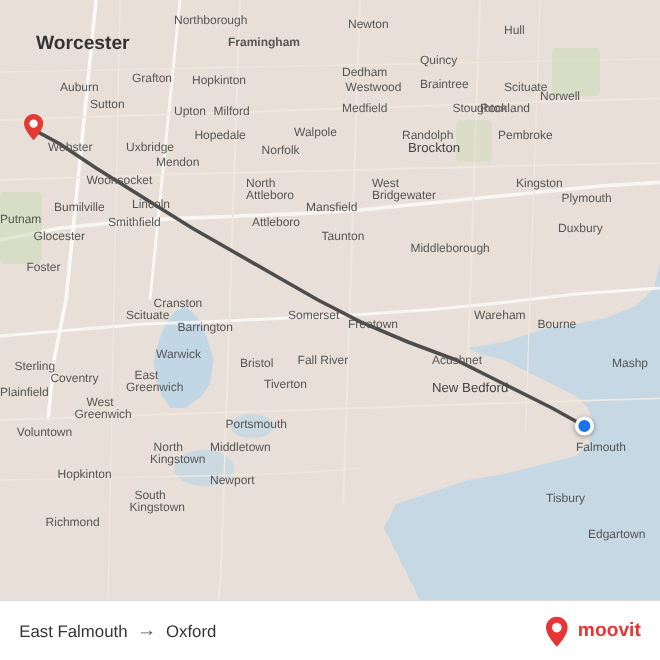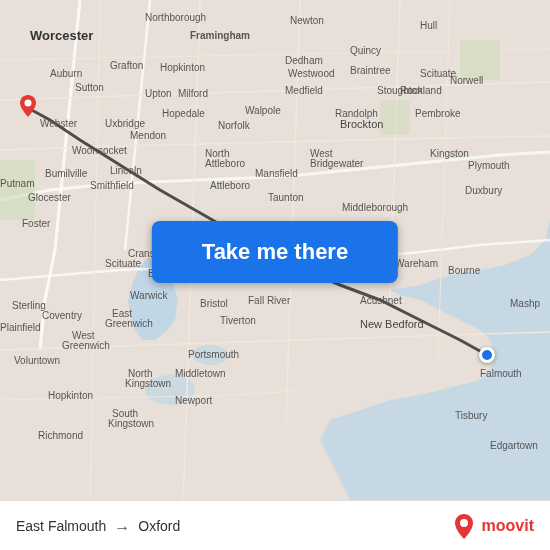--- a/index.html
+++ b/index.html
@@ -104,21 +104,21 @@
     
     .map-label {
       position: absolute;
       font-size: 10px;
       color: #555;
       white-space: nowrap;
       pointer-events: none;
     }
 
     .map-label-large {
-      font-size: 13px;
+      font-size: 16px;
       color: #333;
       font-weight: 600;
     }
 
     .map-label-city {
       font-size: 11px;
       color: #444;
       font-weight: 500;
       text-align: center;
     }
@@ -283,21 +283,20 @@
     <svg class="marker-red" viewBox="0 0 16 22" xmlns="http://www.w3.org/2000/svg">
       <path d="M8 0C3.6 0 0 3.6 0 8c0 5.5 8 14 8 14s8-8.5 8-14C16 3.6 12.4 0 8 0z" fill="#e53935"></path>
       <circle cx="8" cy="8" r="3.5" fill="white"></circle>
     </svg>
   </div>
 
   <div class="marker" style="left:479px;top:347px;">
     <div class="marker-blue"></div>
   </div>
 
-  <button id="cta-button">Take me there</button>
 
 </div>
 
 <div id="bottom-bar">
   <div id="route-info">
     <span id="origin-label">East Falmouth</span>
     <span id="arrow-icon">→</span>
     <span id="destination-label">Oxford</span>
   </div>
   <div id="moovit-logo">

